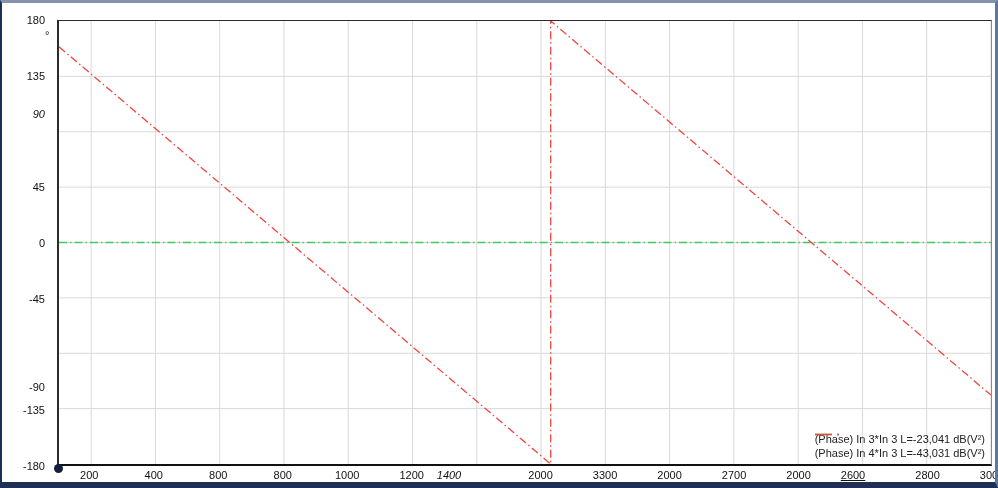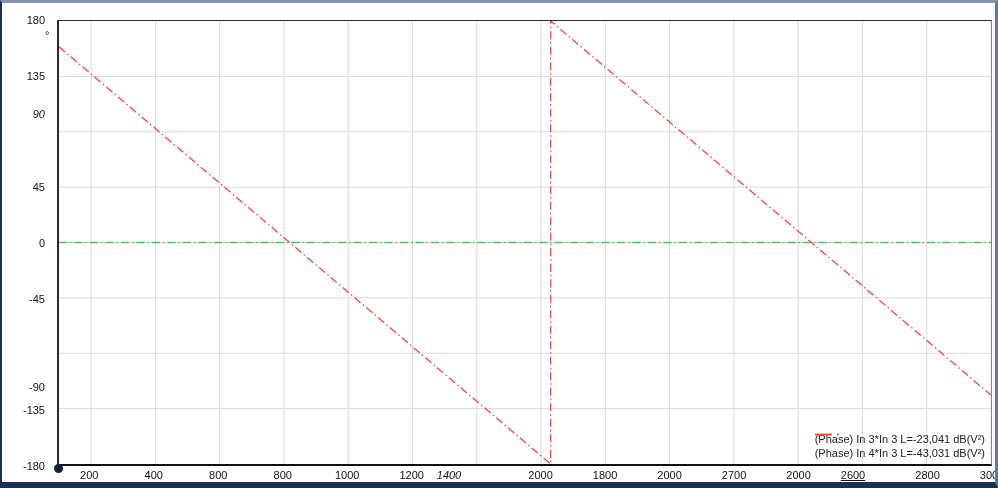--- a/index.html
+++ b/index.html
@@ -114,21 +114,21 @@
   <div class="yunit">°</div>
   <div class="xaxis" id="xaxis">
       <div class="xlab" style="left: 87.2414px;">200</div>
       <div class="xlab" style="left: 151.724px; text-align: center;">400</div>
       <div class="xlab" style="left: 216.207px;">800</div>
       <div class="xlab" style="left: 280.69px;">800</div>
       <div class="xlab" style="left: 345.172px;">1000</div>
       <div class="xlab" style="left: 409.655px;">1200</div>
       <div class="xlab" style="left: 447px; font-style: italic;">1400</div>
       <div class="xlab" style="left: 538.621px;">2000</div>
-      <div class="xlab" style="left: 603.103px;">1800</div>
+      <div class="xlab" style="left: 603.103px;">3300</div>
       <div class="xlab" style="left: 667.586px;">2000</div>
       <div class="xlab" style="left: 732.069px;">2700</div>
       <div class="xlab" style="left: 796.552px;">2000</div>
       <div class="xlab" style="left: 851px; text-decoration: underline;">2600</div>
       <div class="xlab" style="left: 925.517px; text-align: right;">2800</div>
       <div class="xlab" style="left: 990px;">3000</div>
     </div>
   <div class="xunit">f/Hz</div>
 
   <div class="origin-dot"></div>

